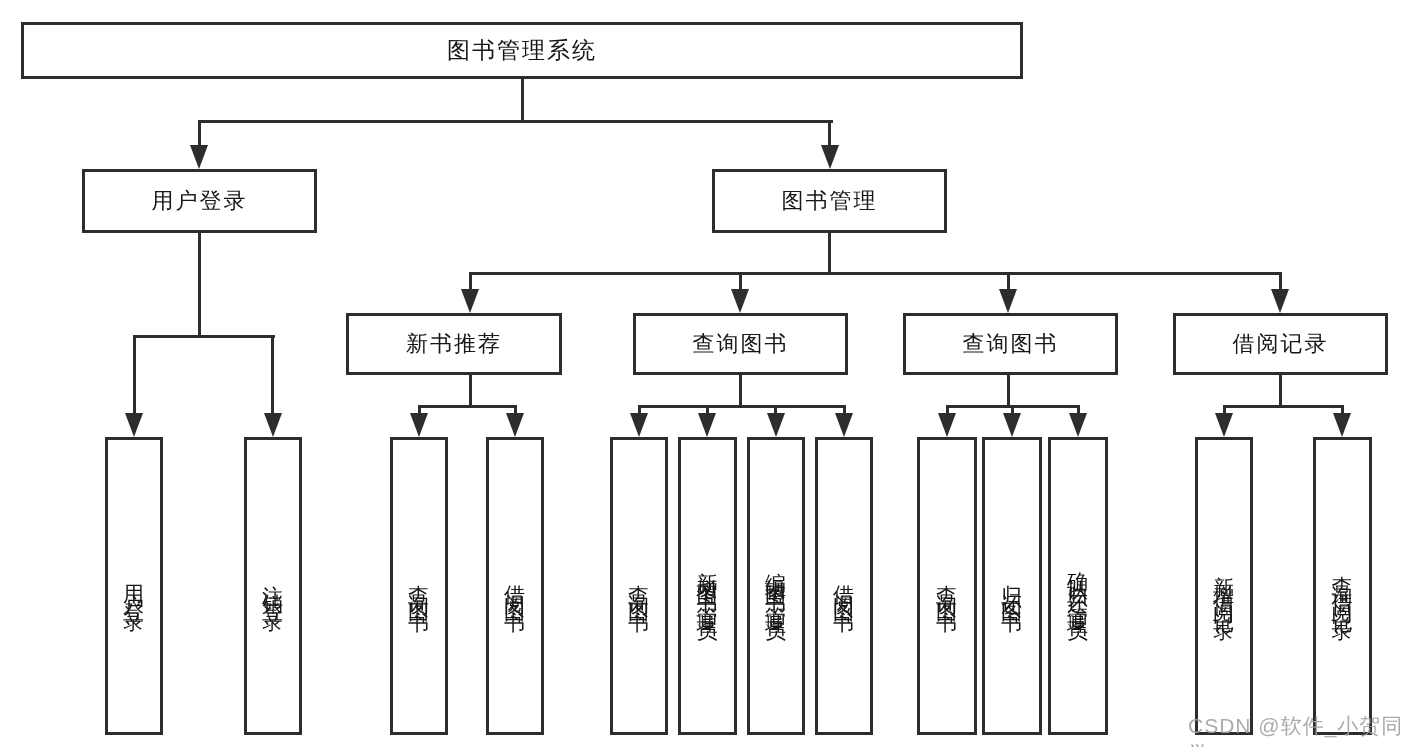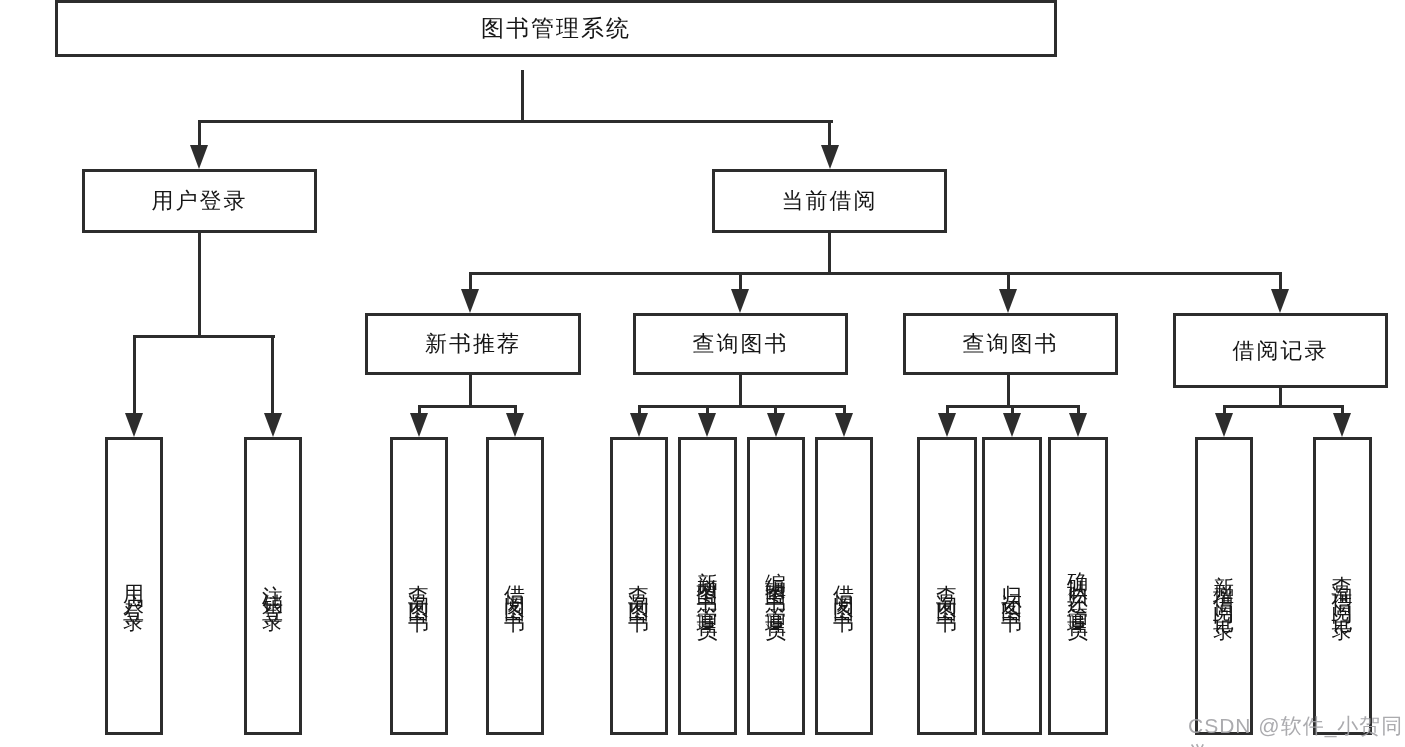--- a/index.html
+++ b/index.html
@@ -27,66 +27,66 @@
   .watermark{
     position:absolute;z-index:5;font-size:21px;letter-spacing:1px;
     color:#a2a2a6;opacity:.9;
   }
 </style>
 </head>
 <body>
 
 <div class="stage">
 
-  <div class="box" style="left:21px;top:0;width:1002px;height:57px;font-size:23px;margin-left:34px;">
+  <div class="box" style="left:21px;top:22px;width:1002px;height:57px;font-size:23px;">
     <span>图书管理系统</span>
   </div>
 
   <div class="vline" style="left:521px;top:70px;height:50px;"></div>
   <div class="hline" style="left:198px;top:120px;width:635px;"></div>
   <div class="vline" style="left:198px;top:120px;height:25px;"></div>
   <div class="ah" style="left:190px;top:145px;"></div>
   <div class="vline" style="left:828px;top:120px;height:25px;"></div>
   <div class="ah" style="left:821px;top:145px;"></div>
 
   <div class="box" style="left:82px;top:169px;width:235px;height:64px;">
     <span>用户登录</span>
   </div>
   <div class="box" style="left:712px;top:169px;width:235px;height:64px;">
-    <span>当前借阅</span>
+    <span>图书管理</span>
   </div>
 
   <div class="vline" style="left:198px;top:233px;height:102px;"></div>
   <div class="hline" style="left:133px;top:335px;width:142px;"></div>
   <div class="vline" style="left:133px;top:335px;height:78px;"></div>
   <div class="ah" style="left:125px;top:413px;"></div>
   <div class="vline" style="left:271px;top:335px;height:78px;"></div>
   <div class="ah" style="left:264px;top:413px;"></div>
 
   <div class="vline" style="left:828px;top:232px;height:40px;"></div>
   <div class="hline" style="left:469px;top:272px;width:813px;"></div>
   <div class="vline" style="left:469px;top:272px;height:17px;"></div>
   <div class="ah" style="left:461px;top:289px;"></div>
   <div class="vline" style="left:739px;top:272px;height:17px;"></div>
   <div class="ah" style="left:731px;top:289px;"></div>
   <div class="vline" style="left:1007px;top:272px;height:17px;"></div>
   <div class="ah" style="left:999px;top:289px;"></div>
   <div class="vline" style="left:1279px;top:272px;height:17px;"></div>
   <div class="ah" style="left:1271px;top:289px;"></div>
 
-  <div class="box" style="left:365px;top:313px;width:216px;height:62px;">
+  <div class="box" style="left:346px;top:313px;width:216px;height:62px;">
     <span>新书推荐</span>
   </div>
   <div class="box" style="left:633px;top:313px;width:215px;height:62px;">
     <span>查询图书</span>
   </div>
   <div class="box" style="left:903px;top:313px;width:215px;height:62px;">
     <span>查询图书</span>
   </div>
-  <div class="box" style="left:1173px;top:313px;width:215px;height:75px;">
+  <div class="box" style="left:1173px;top:313px;width:215px;height:62px;">
     <span>借阅记录</span>
   </div>
 
   <div class="vline" style="left:469px;top:375px;height:30px;"></div>
   <div class="hline" style="left:418px;top:405px;width:99px;"></div>
   <div class="vline" style="left:418px;top:405px;height:8px;"></div>
   <div class="ah" style="left:410px;top:413px;"></div>
   <div class="vline" style="left:514px;top:405px;height:8px;"></div>
   <div class="ah" style="left:506px;top:413px;"></div>
 

